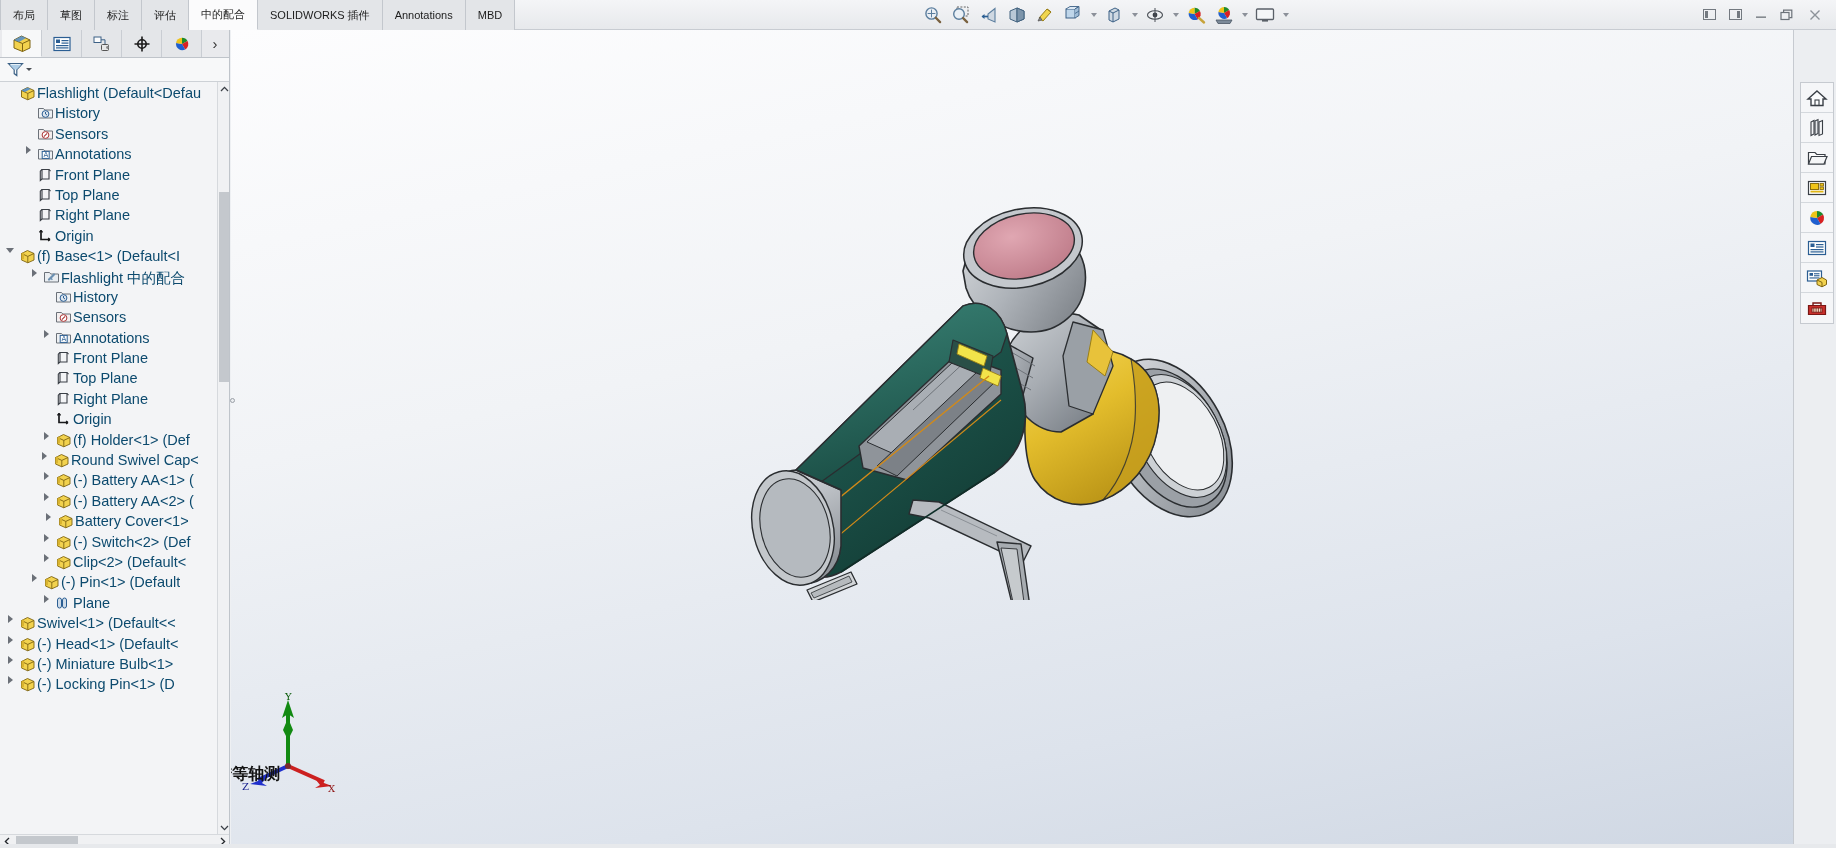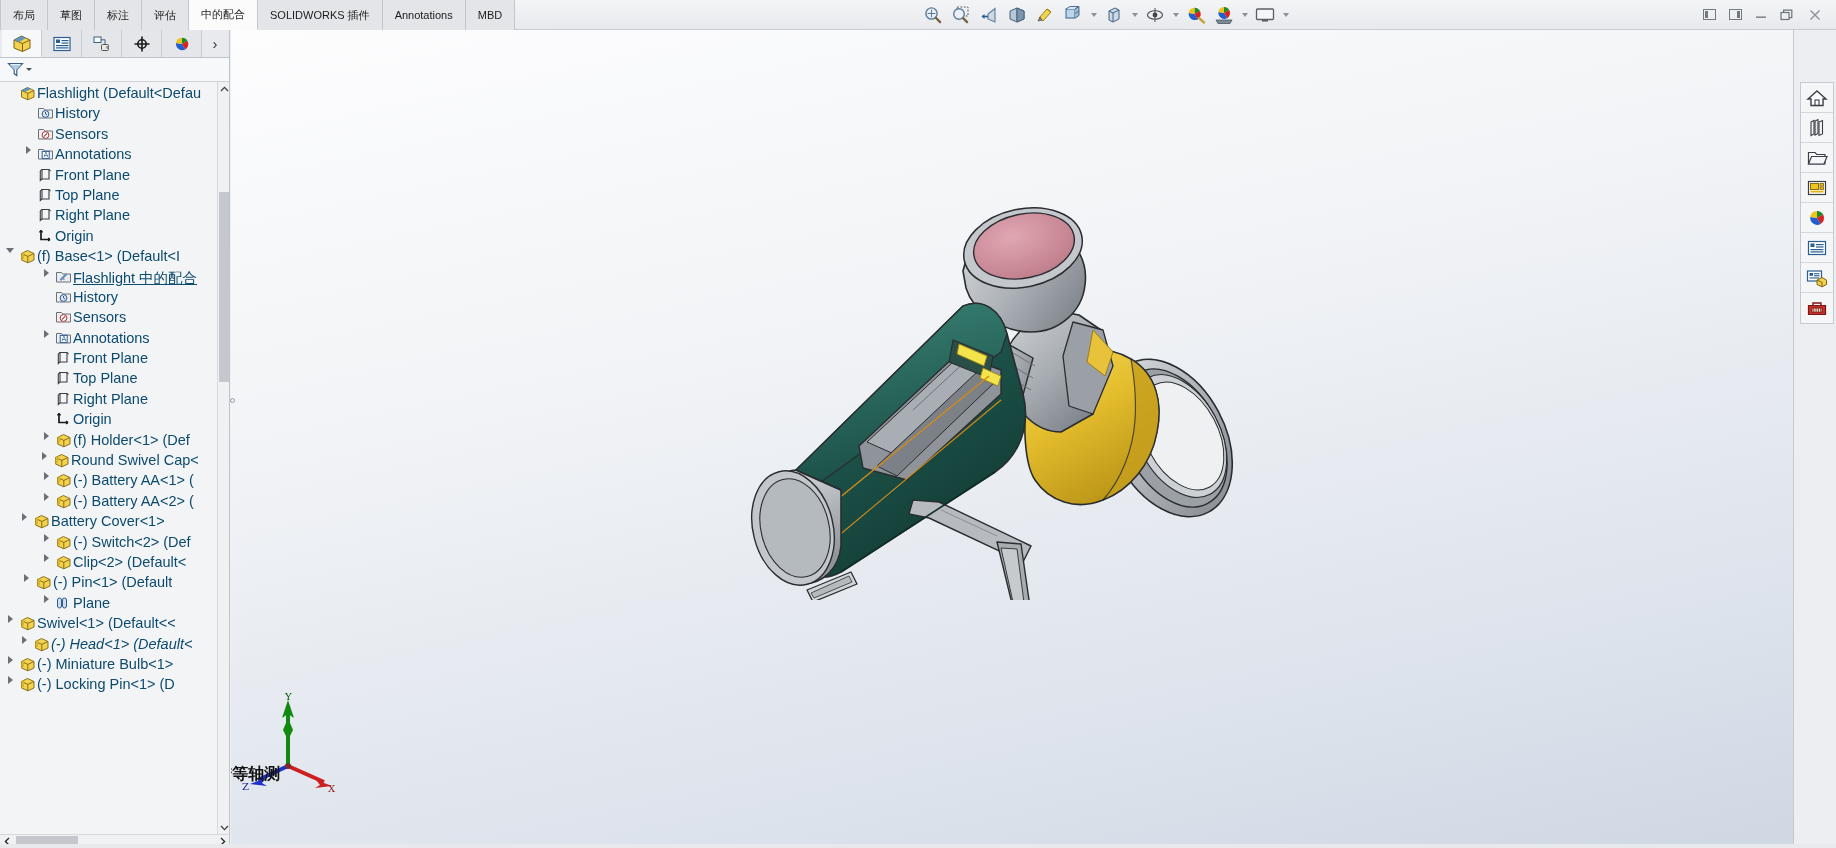--- a/index.html
+++ b/index.html
@@ -568,21 +568,21 @@
           <div class="ticon">
             <svg width="17" height="16" viewBox="0 0 17 16">
               <path d="M2.5 5.5 L8.5 2.5 L15 5.5 L15 12 L8.8 14.8 L2.5 12 Z" fill="#f2d24e" stroke="#7e6412" stroke-width="0.9"></path>
               <path d="M2.5 5.5 L8.8 8.4 L8.8 14.8" fill="none" stroke="#7e6412" stroke-width="0.9"></path>
               <path d="M8.8 8.4 L15 5.5" fill="none" stroke="#7e6412" stroke-width="0.9"></path>
               <path d="M2.5 5.5 L5 4.2 L5 10.8 L2.5 12 Z" fill="#d9b42f"></path>
             </svg>
           </div>
           <div class="tlabel">(f) Base&lt;1&gt; (Default&lt;I</div>
         </div>
-        <div class="trow" style="padding-left: 38px; text-decoration: underline;">
+        <div class="trow" style="padding-left: 26px;">
           <div class="tw">
             <div class="arrow"></div>
           </div>
           <div class="ticon">
             <svg width="17" height="16" viewBox="0 0 17 16">
               <path d="M1.5 3.5 H6.5 L7.8 5 H15.5 V13 H1.5 Z" fill="#e9edf1" stroke="#6b7179" stroke-width="1"></path>
               <path d="M6 10.5 L11 5.5" stroke="#6b8fb0" stroke-width="2.2" stroke-linecap="round"></path>
               <path d="M7.6 9 L9.4 10.8" stroke="#6b8fb0" stroke-width="1.4"></path>
             </svg>
           </div>
@@ -716,21 +716,21 @@
           <div class="ticon">
             <svg width="17" height="16" viewBox="0 0 17 16">
               <path d="M2.5 5.5 L8.5 2.5 L15 5.5 L15 12 L8.8 14.8 L2.5 12 Z" fill="#f2d24e" stroke="#7e6412" stroke-width="0.9"></path>
               <path d="M2.5 5.5 L8.8 8.4 L8.8 14.8" fill="none" stroke="#7e6412" stroke-width="0.9"></path>
               <path d="M8.8 8.4 L15 5.5" fill="none" stroke="#7e6412" stroke-width="0.9"></path>
               <path d="M2.5 5.5 L5 4.2 L5 10.8 L2.5 12 Z" fill="#d9b42f"></path>
             </svg>
           </div>
           <div class="tlabel">(-) Battery AA&lt;2&gt; (</div>
         </div>
-        <div class="trow" style="padding-left: 16px;">
+        <div class="trow" style="padding-left: 40px;">
           <div class="tw">
             <div class="arrow"></div>
           </div>
           <div class="ticon">
             <svg width="17" height="16" viewBox="0 0 17 16">
               <path d="M2.5 5.5 L8.5 2.5 L15 5.5 L15 12 L8.8 14.8 L2.5 12 Z" fill="#f2d24e" stroke="#7e6412" stroke-width="0.9"></path>
               <path d="M2.5 5.5 L8.8 8.4 L8.8 14.8" fill="none" stroke="#7e6412" stroke-width="0.9"></path>
               <path d="M8.8 8.4 L15 5.5" fill="none" stroke="#7e6412" stroke-width="0.9"></path>
               <path d="M2.5 5.5 L5 4.2 L5 10.8 L2.5 12 Z" fill="#d9b42f"></path>
             </svg>
@@ -758,21 +758,21 @@
           <div class="ticon">
             <svg width="17" height="16" viewBox="0 0 17 16">
               <path d="M2.5 5.5 L8.5 2.5 L15 5.5 L15 12 L8.8 14.8 L2.5 12 Z" fill="#f2d24e" stroke="#7e6412" stroke-width="0.9"></path>
               <path d="M2.5 5.5 L8.8 8.4 L8.8 14.8" fill="none" stroke="#7e6412" stroke-width="0.9"></path>
               <path d="M8.8 8.4 L15 5.5" fill="none" stroke="#7e6412" stroke-width="0.9"></path>
               <path d="M2.5 5.5 L5 4.2 L5 10.8 L2.5 12 Z" fill="#d9b42f"></path>
             </svg>
           </div>
           <div class="tlabel">Clip&lt;2&gt; (Default&lt;</div>
         </div>
-        <div class="trow" style="padding-left: 18px;">
+        <div class="trow" style="padding-left: 26px;">
           <div class="tw">
             <div class="arrow"></div>
           </div>
           <div class="ticon">
             <svg width="17" height="16" viewBox="0 0 17 16">
               <path d="M2.5 5.5 L8.5 2.5 L15 5.5 L15 12 L8.8 14.8 L2.5 12 Z" fill="#f2d24e" stroke="#7e6412" stroke-width="0.9"></path>
               <path d="M2.5 5.5 L8.8 8.4 L8.8 14.8" fill="none" stroke="#7e6412" stroke-width="0.9"></path>
               <path d="M8.8 8.4 L15 5.5" fill="none" stroke="#7e6412" stroke-width="0.9"></path>
               <path d="M2.5 5.5 L5 4.2 L5 10.8 L2.5 12 Z" fill="#d9b42f"></path>
             </svg>
@@ -798,21 +798,21 @@
           <div class="ticon">
             <svg width="17" height="16" viewBox="0 0 17 16">
               <path d="M2.5 5.5 L8.5 2.5 L15 5.5 L15 12 L8.8 14.8 L2.5 12 Z" fill="#f2d24e" stroke="#7e6412" stroke-width="0.9"></path>
               <path d="M2.5 5.5 L8.8 8.4 L8.8 14.8" fill="none" stroke="#7e6412" stroke-width="0.9"></path>
               <path d="M8.8 8.4 L15 5.5" fill="none" stroke="#7e6412" stroke-width="0.9"></path>
               <path d="M2.5 5.5 L5 4.2 L5 10.8 L2.5 12 Z" fill="#d9b42f"></path>
             </svg>
           </div>
           <div class="tlabel">Swivel&lt;1&gt; (Default&lt;&lt;</div>
         </div>
-        <div class="trow" style="padding-left: 16px; font-style: italic;">
+        <div class="trow" style="padding-left: 2px;">
           <div class="tw">
             <div class="arrow"></div>
           </div>
           <div class="ticon">
             <svg width="17" height="16" viewBox="0 0 17 16">
               <path d="M2.5 5.5 L8.5 2.5 L15 5.5 L15 12 L8.8 14.8 L2.5 12 Z" fill="#f2d24e" stroke="#7e6412" stroke-width="0.9"></path>
               <path d="M2.5 5.5 L8.8 8.4 L8.8 14.8" fill="none" stroke="#7e6412" stroke-width="0.9"></path>
               <path d="M8.8 8.4 L15 5.5" fill="none" stroke="#7e6412" stroke-width="0.9"></path>
               <path d="M2.5 5.5 L5 4.2 L5 10.8 L2.5 12 Z" fill="#d9b42f"></path>
             </svg>

